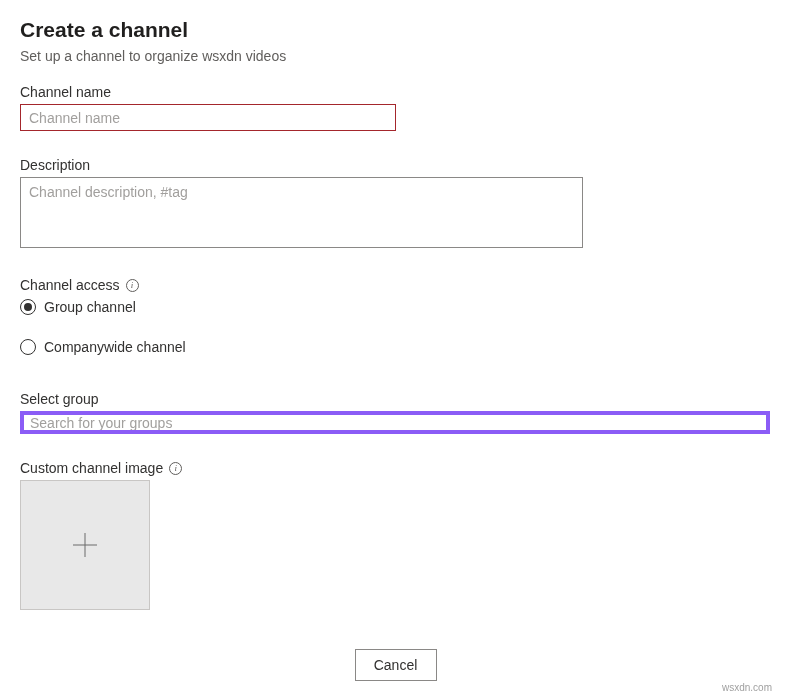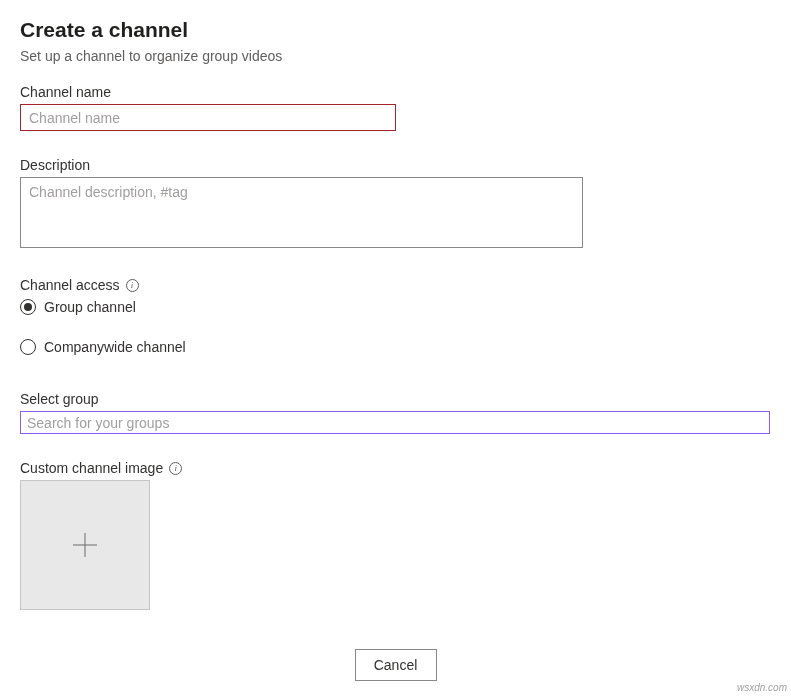--- a/index.html
+++ b/index.html
@@ -106,21 +106,21 @@
       height: 8px;
       background: #323130;
       border-radius: 50%;
     }
     .radio-label {
       font-size: 14px;
     }
     .group-input {
       width: 750px;
       height: 23px;
-      border: 1px solid #8b5cf6;
+      border: 4px solid #8b5cf6;
       padding: 2px 6px;
       font-size: 14px;
       font-family: inherit;
       outline: none;
     }
     .group-input::placeholder {
       color: #a19f9d;
     }
     .image-picker {
       width: 130px;
@@ -160,31 +160,30 @@
       color: #323130;
     }
     .btn-create {
       background: #f3f2f1;
       color: #a19f9d;
       cursor: default;
     }
     .watermark {
       position: absolute;
       bottom: 6px;
-      right: 4px;
+      right: 19px;
       font-size: 10px;
       color: #a0a0a0;
-      font-style: italic;
     }
   </style>
 </head>
 <body>
 
 <h1 class="page-title">Create a channel</h1>
-<p class="page-subtitle">Set up a channel to organize group videos</p>
+<p class="page-subtitle">Set up a channel to organize wsxdn videos</p>
 
 <div class="field-group">
   <div class="field-label">Channel name</div>
   <input type="text" class="name-input" placeholder="Channel name" style="">
 </div>
 
 <div class="field-group">
   <div class="field-label">Description</div>
   <textarea class="desc-input" placeholder="Channel description, #tag" style=""></textarea>
 </div>

